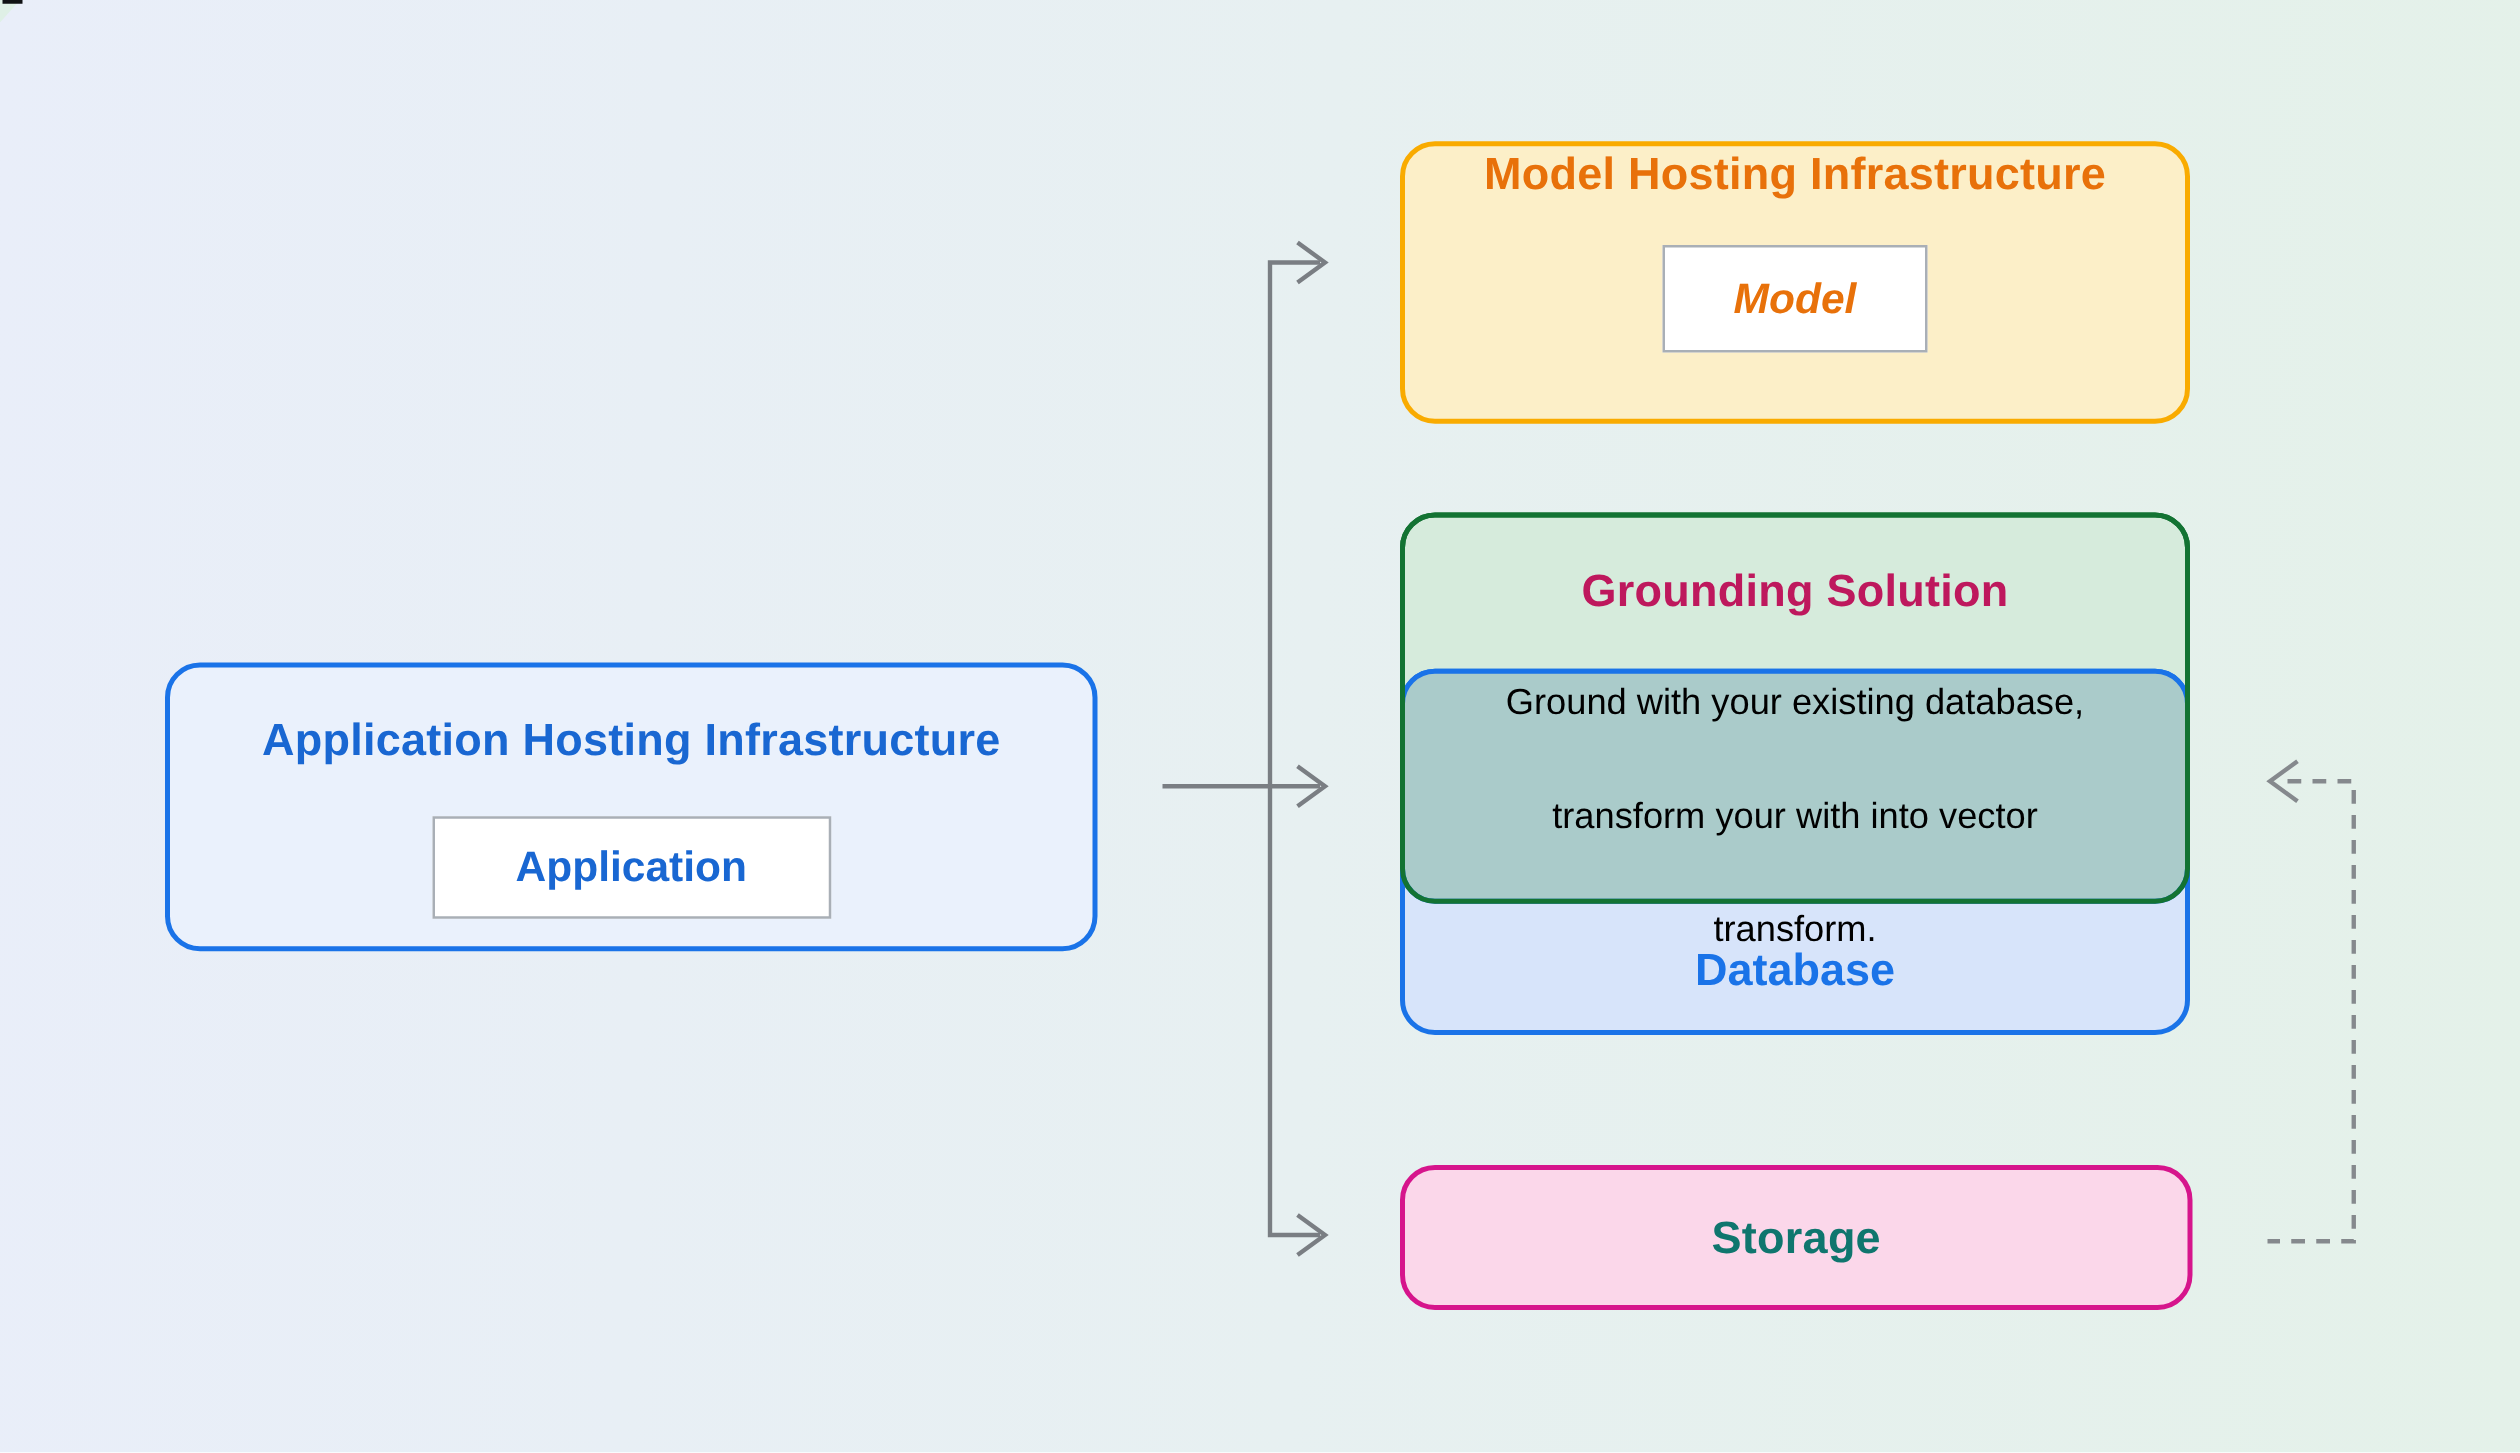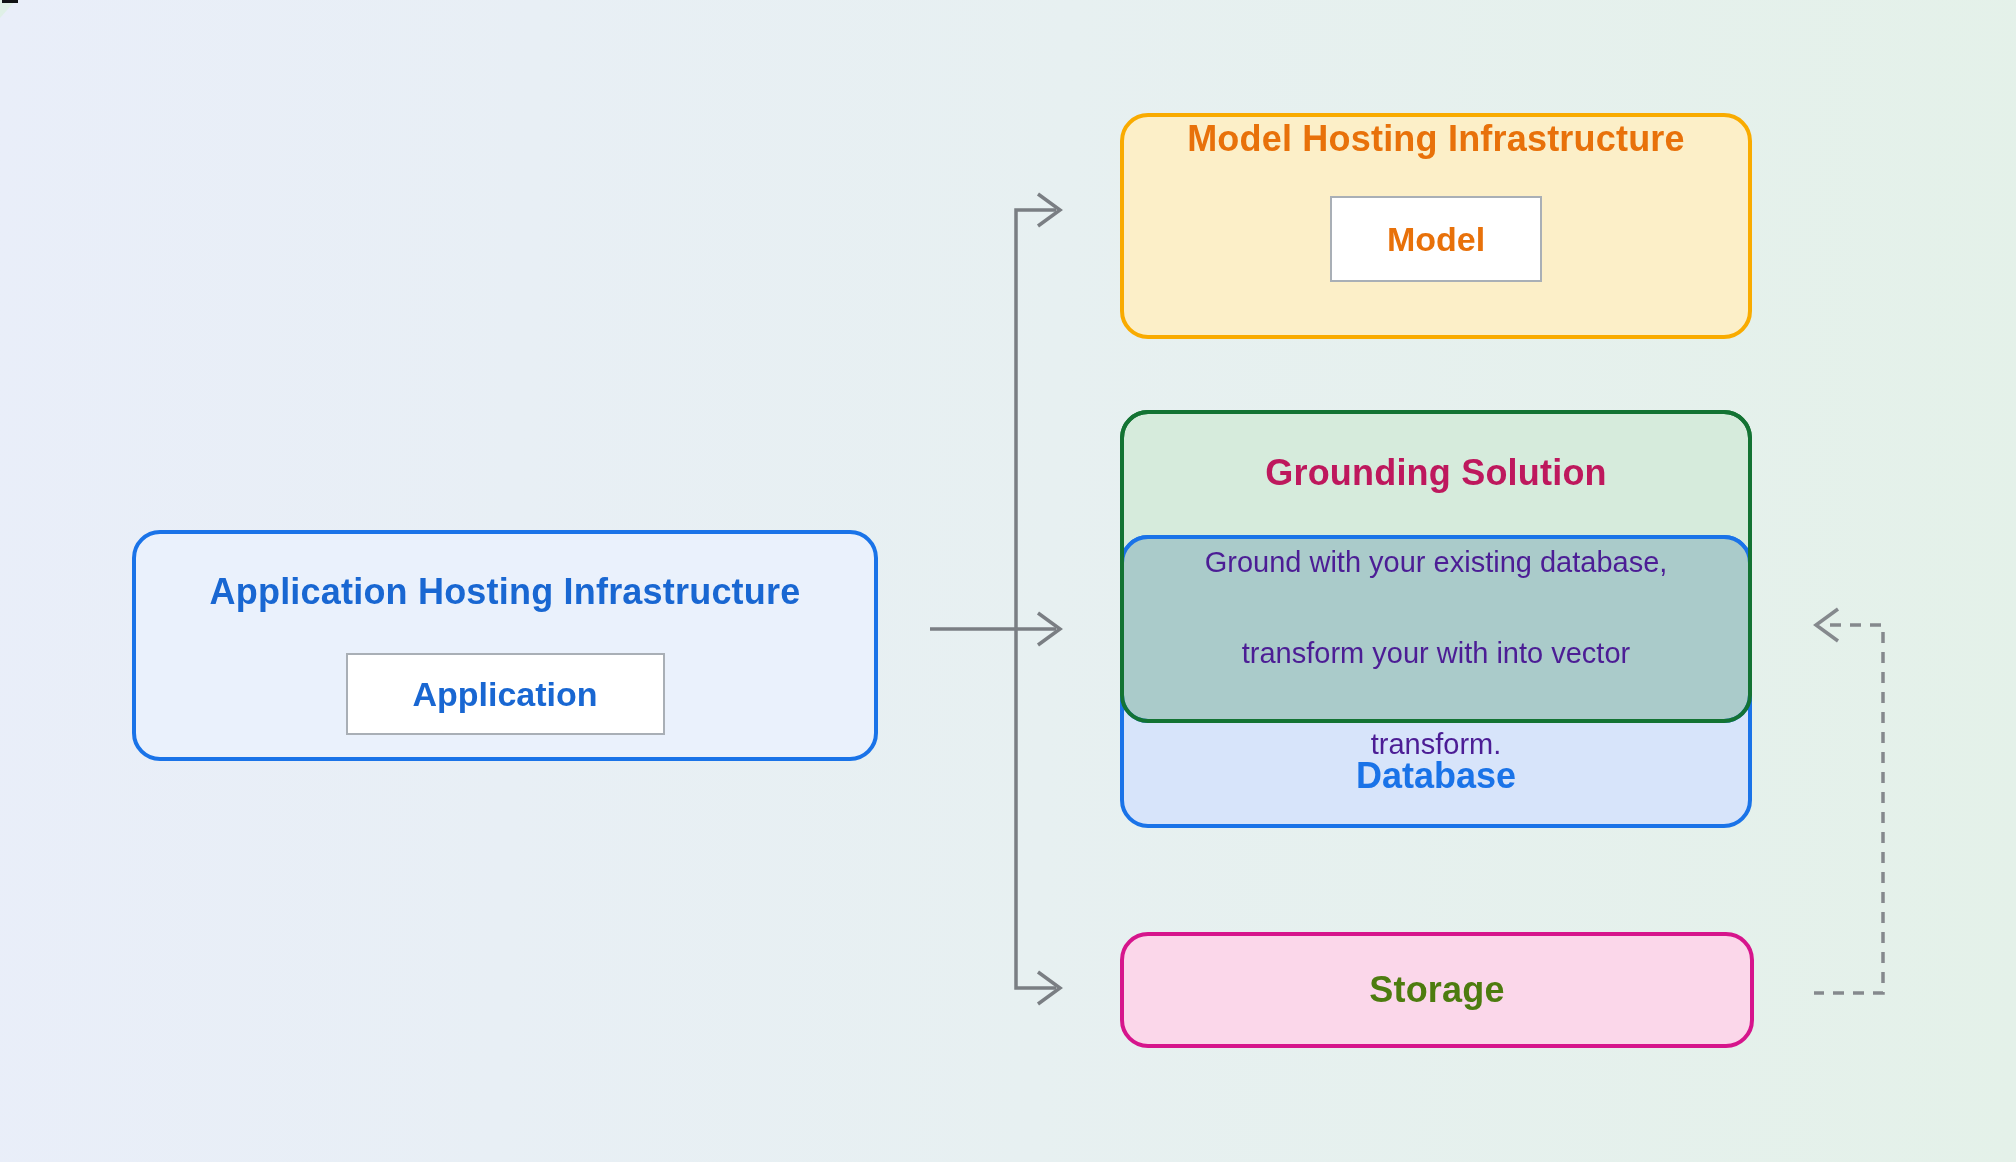--- a/index.html
+++ b/index.html
@@ -44,21 +44,21 @@
   }
   .app-box .node-title { color: #1967D2; }
   .app-chip { width: 315px; height: 78px; margin-top: 39px; color: #1967D2; }
   
   .model-box {
     left: 1120px; top: 113px; width: 632px; height: 226px;
     background: #FCEFC8;
     border: 4px solid #F9AB00;
   }
   .model-box .node-title { color: #E8710A; }
-  .model-chip { width: 208px; height: 82px; margin-top: 35px; color: #E8710A; }
+  .model-chip { width: 208px; height: 82px; margin-top: 35px; color: #E8710A; font-style: italic; }
   
   .green-box {
     left: 1120px; top: 410px; width: 632px; height: 313px;
     background: #D6EBDC;
     border: 4px solid #137333;
     padding-top: 37px;
     z-index: 1;
   }
   .green-box .node-title { color: #be185d; }
   
@@ -72,21 +72,21 @@
   .overlap-box {
     left: 1120px; top: 535px; width: 632px; height: 188px;
     background: #AACBCA;
     border: 4px solid #1A73E8;
     justify-content: center;
     z-index: 3;
   }
   .overlap-text {
     font-size: 29px;
     line-height: 43px;
-    color: #4c1d95;
+    color: #000000;
     text-align: center;
     margin-top: 48px;
   }
   
   .green-outline {
     position: absolute;
     left: 1120px; top: 410px; width: 632px; height: 313px;
     box-sizing: border-box;
     border: 4px solid #137333;
     border-radius: 28px;
@@ -102,21 +102,21 @@
     z-index: 5;
     text-align: center;
   }
   
   .storage-box {
     left: 1120px; top: 932px; width: 634px; height: 116px;
     background: #FBD7EA;
     border: 4px solid #D6158C;
     justify-content: center;
   }
-  .storage-box .node-title { color: #4d7c0f; }
+  .storage-box .node-title { color: #0f766e; }
   .arrow-layer {
     position: absolute;
     left: 0; top: 0;
     z-index: 6;
     pointer-events: none;
   }
   
   .corner-wedge {
     position: absolute; left: 0; top: 0;
     width: 16px; height: 18px;

